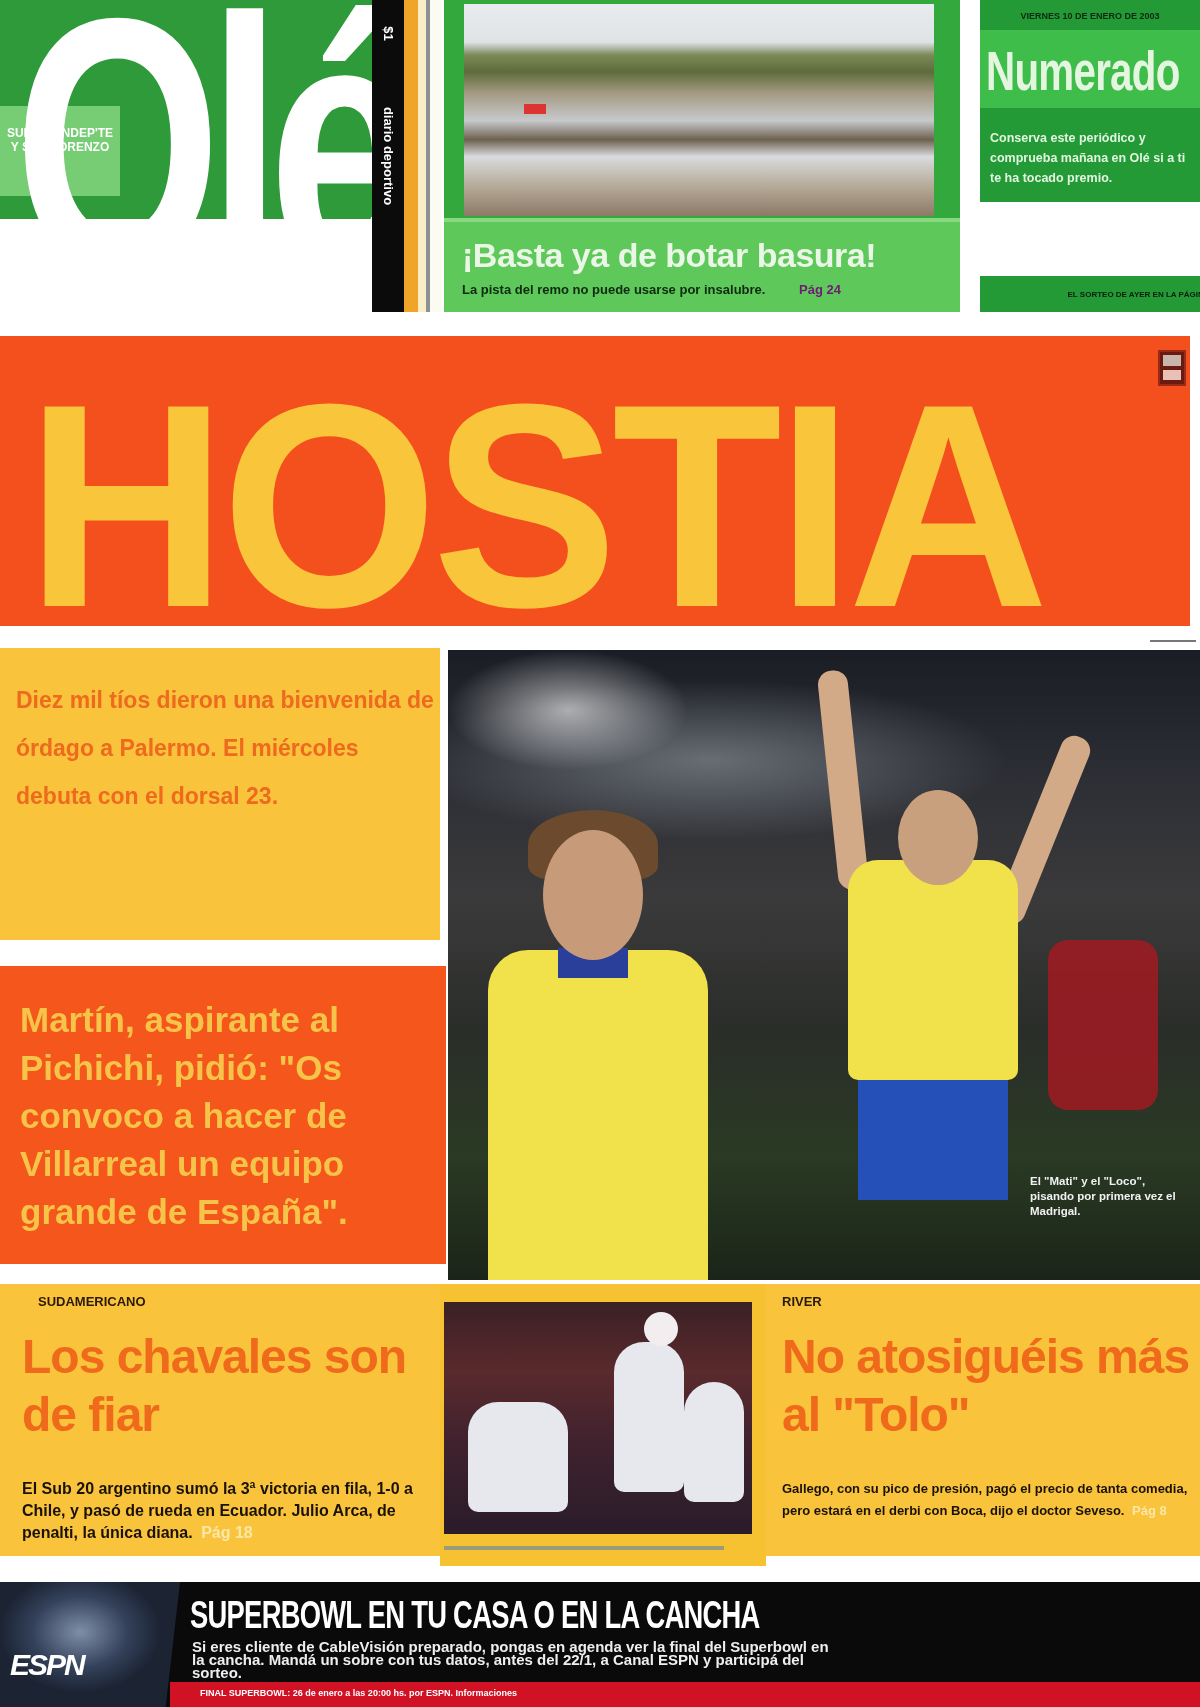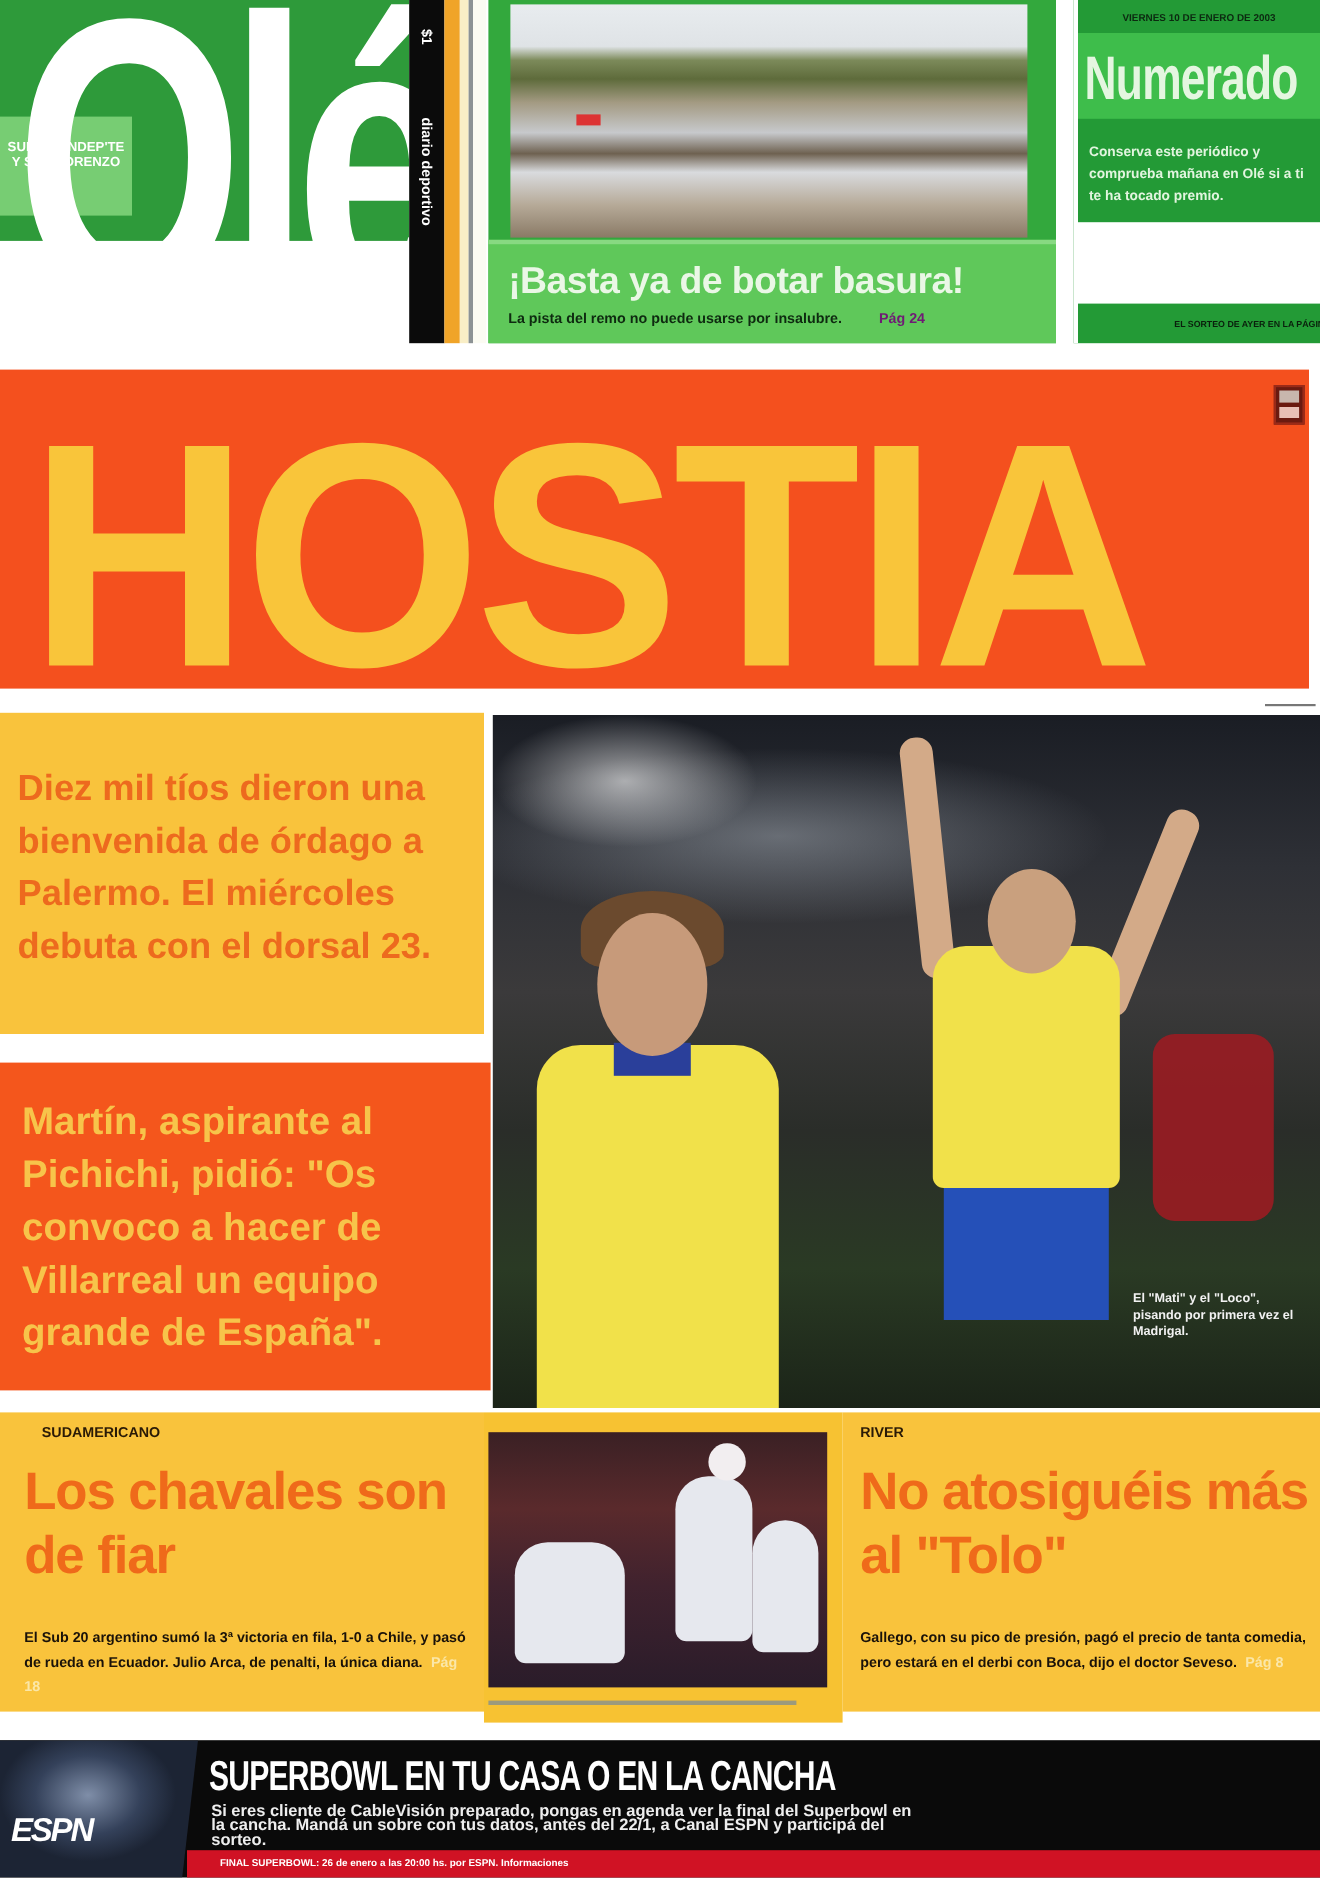--- a/index.html
+++ b/index.html
@@ -76,21 +76,21 @@
       color: #f9c53a; letter-spacing: -6px; white-space: nowrap;
       transform: scaleX(0.96); transform-origin: left top;
     }
     #band-badge { position: absolute; left: 1158px; top: 14px; width: 28px; height: 36px; background: #6a1a10; border: 2px solid #9a2a18; }
     #band-badge::before { content: ""; position: absolute; left: 3px; top: 3px; width: 18px; height: 11px; background: #c8b6ad; }
     #band-badge::after { content: ""; position: absolute; left: 3px; top: 18px; width: 18px; height: 10px; background: #e8c0b6; }
     #band-rule { left: 1150px; top: 640px; width: 46px; height: 2px; background: #777; }
 
     
     #lead-box { left: 0; top: 648px; width: 440px; height: 292px; background: #f9c33c; }
-    #lead-text { position: absolute; left: 16px; top: 28px; width: 420px; font-size: 33px; font-weight: bold; line-height: 48px; color: #ed6a1e; margin-top: 16px; }
+    #lead-text { position: absolute; left: 16px; top: 28px; width: 420px; font-size: 23px; font-weight: bold; line-height: 48px; color: #ed6a1e; }
 
     #quote-box { left: 0; top: 966px; width: 446px; height: 298px; background: #f4561c; }
     #quote-text { position: absolute; left: 20px; top: 30px; width: 420px; font-size: 35px; font-weight: bold; line-height: 48px; color: #f7c44a; }
 
     #main-photo {
       left: 448px; top: 650px; width: 752px; height: 630px; overflow: hidden;
       background:
         radial-gradient(ellipse 120px 60px at 120px 60px, rgba(255,255,255,0.6), transparent),
         radial-gradient(ellipse 300px 80px at 260px 110px, rgba(220,230,240,0.35), transparent),
         linear-gradient(180deg, #1a1d24 0%, #2e3036 22%, #3b3a3b 40%, #2a2d29 60%, #2a3a24 80%, #1b2418 100%);
@@ -105,21 +105,21 @@
     #player-right-head { left: 450px; top: 140px; width: 80px; height: 95px; background: #c9a07e; border-radius: 50%; }
     #player-right-arm-l { left: 380px; top: 20px; width: 30px; height: 220px; background: #d3aa88; transform: rotate(-6deg); border-radius: 14px; }
     #player-right-arm-r { left: 580px; top: 80px; width: 30px; height: 200px; background: #d3aa88; transform: rotate(22deg); border-radius: 14px; }
     #crowd-red { left: 600px; top: 290px; width: 110px; height: 170px; background: #9a1c22; border-radius: 20px; opacity: 0.9; }
     #photo-caption { position: absolute; left: 582px; top: 524px; width: 150px; font-size: 11.5px; font-weight: bold; line-height: 15px; color: #f1f1f1; }
 
     
     #sud-box { left: 0; top: 1284px; width: 440px; height: 272px; background: #f9c33c; }
     #sud-kicker { position: absolute; left: 38px; top: 10px; font-size: 13px; font-weight: bold; color: #2a1a06; }
     #sud-headline { position: absolute; left: 22px; top: 44px; width: 410px; font-size: 48px; font-weight: bold; line-height: 58px; color: #ef6a1a; letter-spacing: -1px; }
-    #sud-body { position: absolute; left: 22px; top: 194px; width: 410px; font-size: 13px; font-weight: bold; line-height: 22px; color: #1a1209; }
+    #sud-body { position: absolute; left: 22px; top: 194px; width: 410px; font-size: 16px; font-weight: bold; line-height: 22px; color: #1a1209; }
 
     #mid-photo-frame { left: 440px; top: 1284px; width: 326px; height: 282px; background: #f7c232; }
     #mid-photo {
       position: absolute; left: 4px; top: 18px; width: 308px; height: 232px; overflow: hidden;
       background: linear-gradient(180deg, #3a2024 0%, #5a2a2c 30%, #40222e 60%, #2a1c2a 100%);
     }
     .mid-fig { position: absolute; background: #e6e8ee; border-radius: 30px 30px 10px 10px; }
     #mid-fig-1 { left: 24px; top: 100px; width: 100px; height: 110px; }
     #mid-fig-2 { left: 170px; top: 40px; width: 70px; height: 150px; }
     #mid-fig-3 { left: 240px; top: 80px; width: 60px; height: 120px; }

